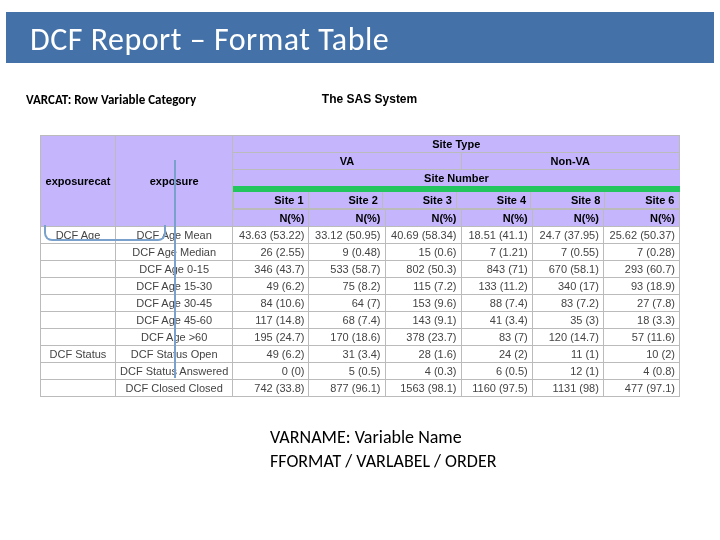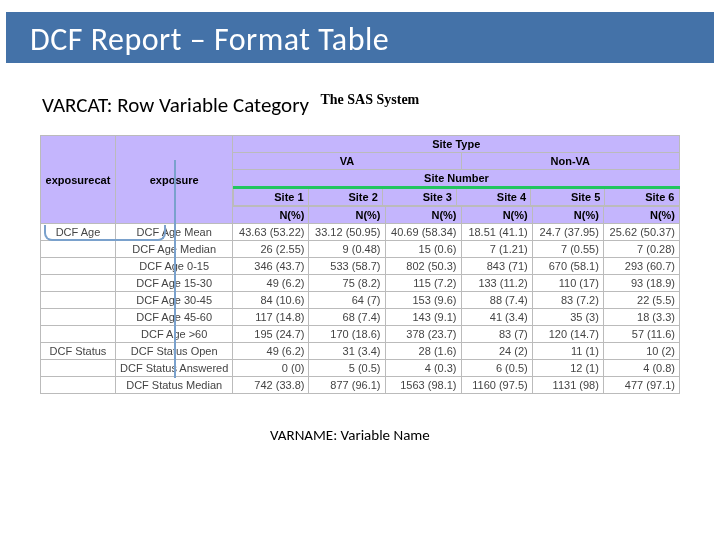--- a/index.html
+++ b/index.html
@@ -1,20 +1,20 @@
 <!DOCTYPE html>
 <html><head>
 <meta charset="utf-8">
 <style>
   html,body{margin:0;padding:0;width:720px;height:540px;background:#fff;font-family:"Calibri","Helvetica Neue",Arial,sans-serif;color:#000;overflow:hidden}
   .header-band{background:#4472a8;color:#fff;padding:8px 10px 4px 24px;margin:12px 6px 8px 6px}
   .header-band h1{margin:0;font-size:32px;font-weight:400;letter-spacing:.5px}
-  .varcat{position:absolute;left:42px;top:92px;font-size:21px;font-weight:400}
-  .sas-title{position:absolute;left:50%;top:92px;transform:translateX(-40%);font-size:14px;font-weight:700;font-family:Liberation Serif, serif}
-  .varname-block{position:absolute;left:270px;top:425px;font-size:15px;line-height:1.35}
+  .varcat{position:absolute;left:26px;top:92px;font-size:13px;font-weight:700}
+  .sas-title{position:absolute;left:50%;top:92px;transform:translateX(-40%);font-size:12px;font-weight:700;font-family:Liberation Sans, sans-serif}
+  .varname-block{position:absolute;left:270px;top:425px;font-size:18px;line-height:1.35}
   .table-wrap{position:absolute;left:40px;top:135px;width:640px}
   table{border-collapse:collapse;width:100%;font-size:11px;font-family:Arial,sans-serif}
   th,td{border:1px solid #bbb;padding:2px 4px;text-align:left;white-space:nowrap;overflow:hidden}
   th{font-weight:700;text-align:center;background:#c4b5fd}
   .row-hdr{text-align:center}
   .bracket{position:absolute;border:2px solid #7aa1cc;border-top:none}
   .bracket-top{left:44px;top:225px;width:118px;height:14px;border-radius:0 0 8px 8px}
   .vline{position:absolute;left:174px;top:160px;width:2px;height:218px;background:#7aa1cc}
   .dim td{color:#444}
   .w-exp{width:70px}
@@ -41,28 +41,28 @@
       </tr>
       <tr>
         <th colspan="3">VA</th>
         <th colspan="3">Non-VA</th>
       </tr>
       <tr>
         <th colspan="6" style="padding:0;border:none">
           <table style="width:100%;border-collapse:collapse">
               <tbody>
                 <tr>
-            <th colspan="6" style="border:none;border-bottom:3px solid #22c55e">Site Number</th>
+            <th colspan="6" style="border:none;border-bottom:6px solid #22c55e">Site Number</th>
           </tr>
                 <tr>
             <th class="w-c">Site 1</th>
             <th class="w-c">Site 2</th>
             <th class="w-c">Site 3</th>
             <th class="w-c">Site 4</th>
-            <th class="w-c">Site 5</th>
+            <th class="w-c">Site 8</th>
             <th class="w-c">Site 6</th>
           </tr>
               </tbody>
             </table>
         </th>
       </tr>
       <tr>
         <th class="w-c">N(%)</th>
         <th class="w-c">N(%)</th>
         <th class="w-c">N(%)</th>
@@ -102,32 +102,32 @@
           <td class="w-c">670 (58.1)</td>
           <td class="w-c">293 (60.7)</td>
         </tr>
         <tr class="dim">
           <td class="w-exp row-hdr"></td>
           <td class="w-name row-hdr">DCF Age 15-30</td>
           <td class="w-c">49 (6.2)</td>
           <td class="w-c">75 (8.2)</td>
           <td class="w-c">115 (7.2)</td>
           <td class="w-c">133 (11.2)</td>
-          <td class="w-c">110 (17)</td>
+          <td class="w-c">340 (17)</td>
           <td class="w-c">93 (18.9)</td>
         </tr>
         <tr class="dim">
           <td class="w-exp row-hdr"></td>
           <td class="w-name row-hdr">DCF Age 30-45</td>
           <td class="w-c">84 (10.6)</td>
           <td class="w-c">64 (7)</td>
           <td class="w-c">153 (9.6)</td>
           <td class="w-c">88 (7.4)</td>
           <td class="w-c">83 (7.2)</td>
-          <td class="w-c">22 (5.5)</td>
+          <td class="w-c">27 (7.8)</td>
         </tr>
         <tr class="dim">
           <td class="w-exp row-hdr"></td>
           <td class="w-name row-hdr">DCF Age 45-60</td>
           <td class="w-c">117 (14.8)</td>
           <td class="w-c">68 (7.4)</td>
           <td class="w-c">143 (9.1)</td>
           <td class="w-c">41 (3.4)</td>
           <td class="w-c">35 (3)</td>
           <td class="w-c">18 (3.3)</td>
@@ -157,30 +157,31 @@
           <td class="w-name row-hdr">DCF Status Answered</td>
           <td class="w-c">0 (0)</td>
           <td class="w-c">5 (0.5)</td>
           <td class="w-c">4 (0.3)</td>
           <td class="w-c">6 (0.5)</td>
           <td class="w-c">12 (1)</td>
           <td class="w-c">4 (0.8)</td>
         </tr>
         <tr class="dim">
           <td class="w-exp row-hdr"></td>
-          <td class="w-name row-hdr">DCF Status Median</td>
+          <td class="w-name row-hdr">DCF Closed Closed</td>
           <td class="w-c">742 (33.8)</td>
           <td class="w-c">877 (96.1)</td>
           <td class="w-c">1563 (98.1)</td>
           <td class="w-c">1160 (97.5)</td>
           <td class="w-c">1131 (98)</td>
           <td class="w-c">477 (97.1)</td>
         </tr>
       </tbody>
   </table>
 </div>
 
 <div class="bracket bracket-top"></div>
 <div class="vline"></div>
 
 <div class="varname-block">
   <div>VARNAME: Variable Name</div>
+  <div>FFORMAT / VARLABEL / ORDER</div>
 </div>
 
 </body></html>

